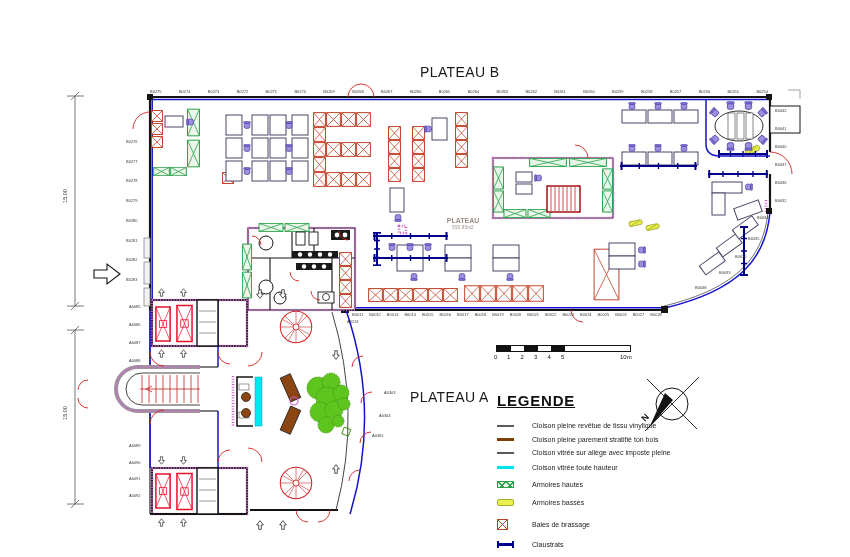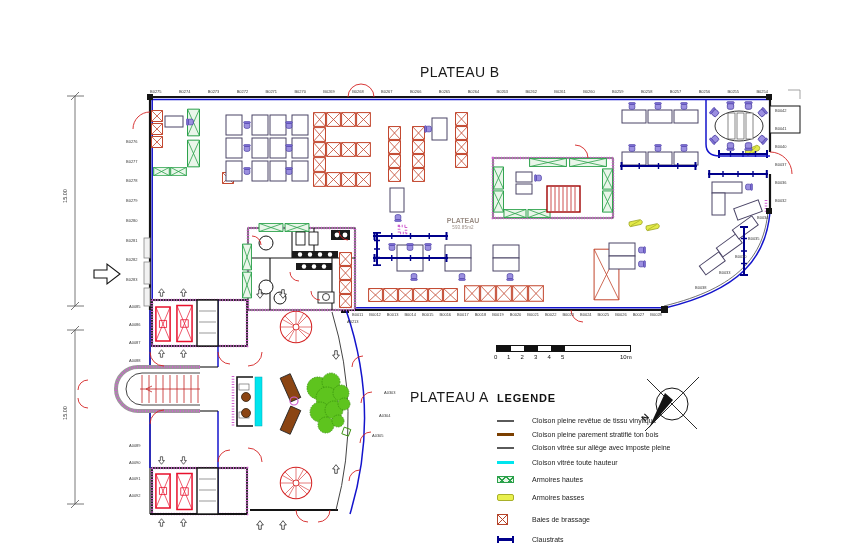--- a/index.html
+++ b/index.html
@@ -22,21 +22,21 @@
   .track .s2,.track .s4{width:13.5px;background:#fff}
   .track .s6{flex:1;background:#fff}
   .slabels{position:relative;height:9px;font-size:6px;color:#111}
   .slabels span{position:absolute;top:2px}
   .slabels span:nth-child(1){left:-2px}.slabels span:nth-child(2){left:11px}
   .slabels span:nth-child(3){left:24.5px}.slabels span:nth-child(4){left:38px}
   .slabels span:nth-child(5){left:51.5px}.slabels span:nth-child(6){left:65px}
   .slabels .end{left:124px}
   
   .legend{left:497px;top:392px;width:270px}
-  .legend-title{font-size:11px;font-weight:bold;letter-spacing:.8px;color:#111}
+  .legend-title{font-size:15px;font-weight:bold;text-decoration:underline;letter-spacing:.8px;color:#111}
   .lrow{display:flex;align-items:center}
   .lrow .txt{font-size:7px;color:#222;margin-left:15px;white-space:nowrap}
   .swbox{width:20px;display:flex;align-items:center}
   .sw-l1,.sw-l3{width:17px;height:0;border-top:2px solid #5a5a5a}
   .sw-l2{width:17px;height:0;border-top:3px solid #7b3f00}
   .sw-l4{width:17px;height:0;border-top:3px solid #00e5ee}
   .sw-ah{width:17px;height:7px;border:1px solid #2aa14a;box-sizing:border-box;background:
     linear-gradient(45deg,transparent 42%,#2aa14a 42%,#2aa14a 58%,transparent 58%),
     linear-gradient(-45deg,transparent 42%,#2aa14a 42%,#2aa14a 58%,transparent 58%),#e7f6e7;
     background-size:8px 7px;background-repeat:repeat-x}

